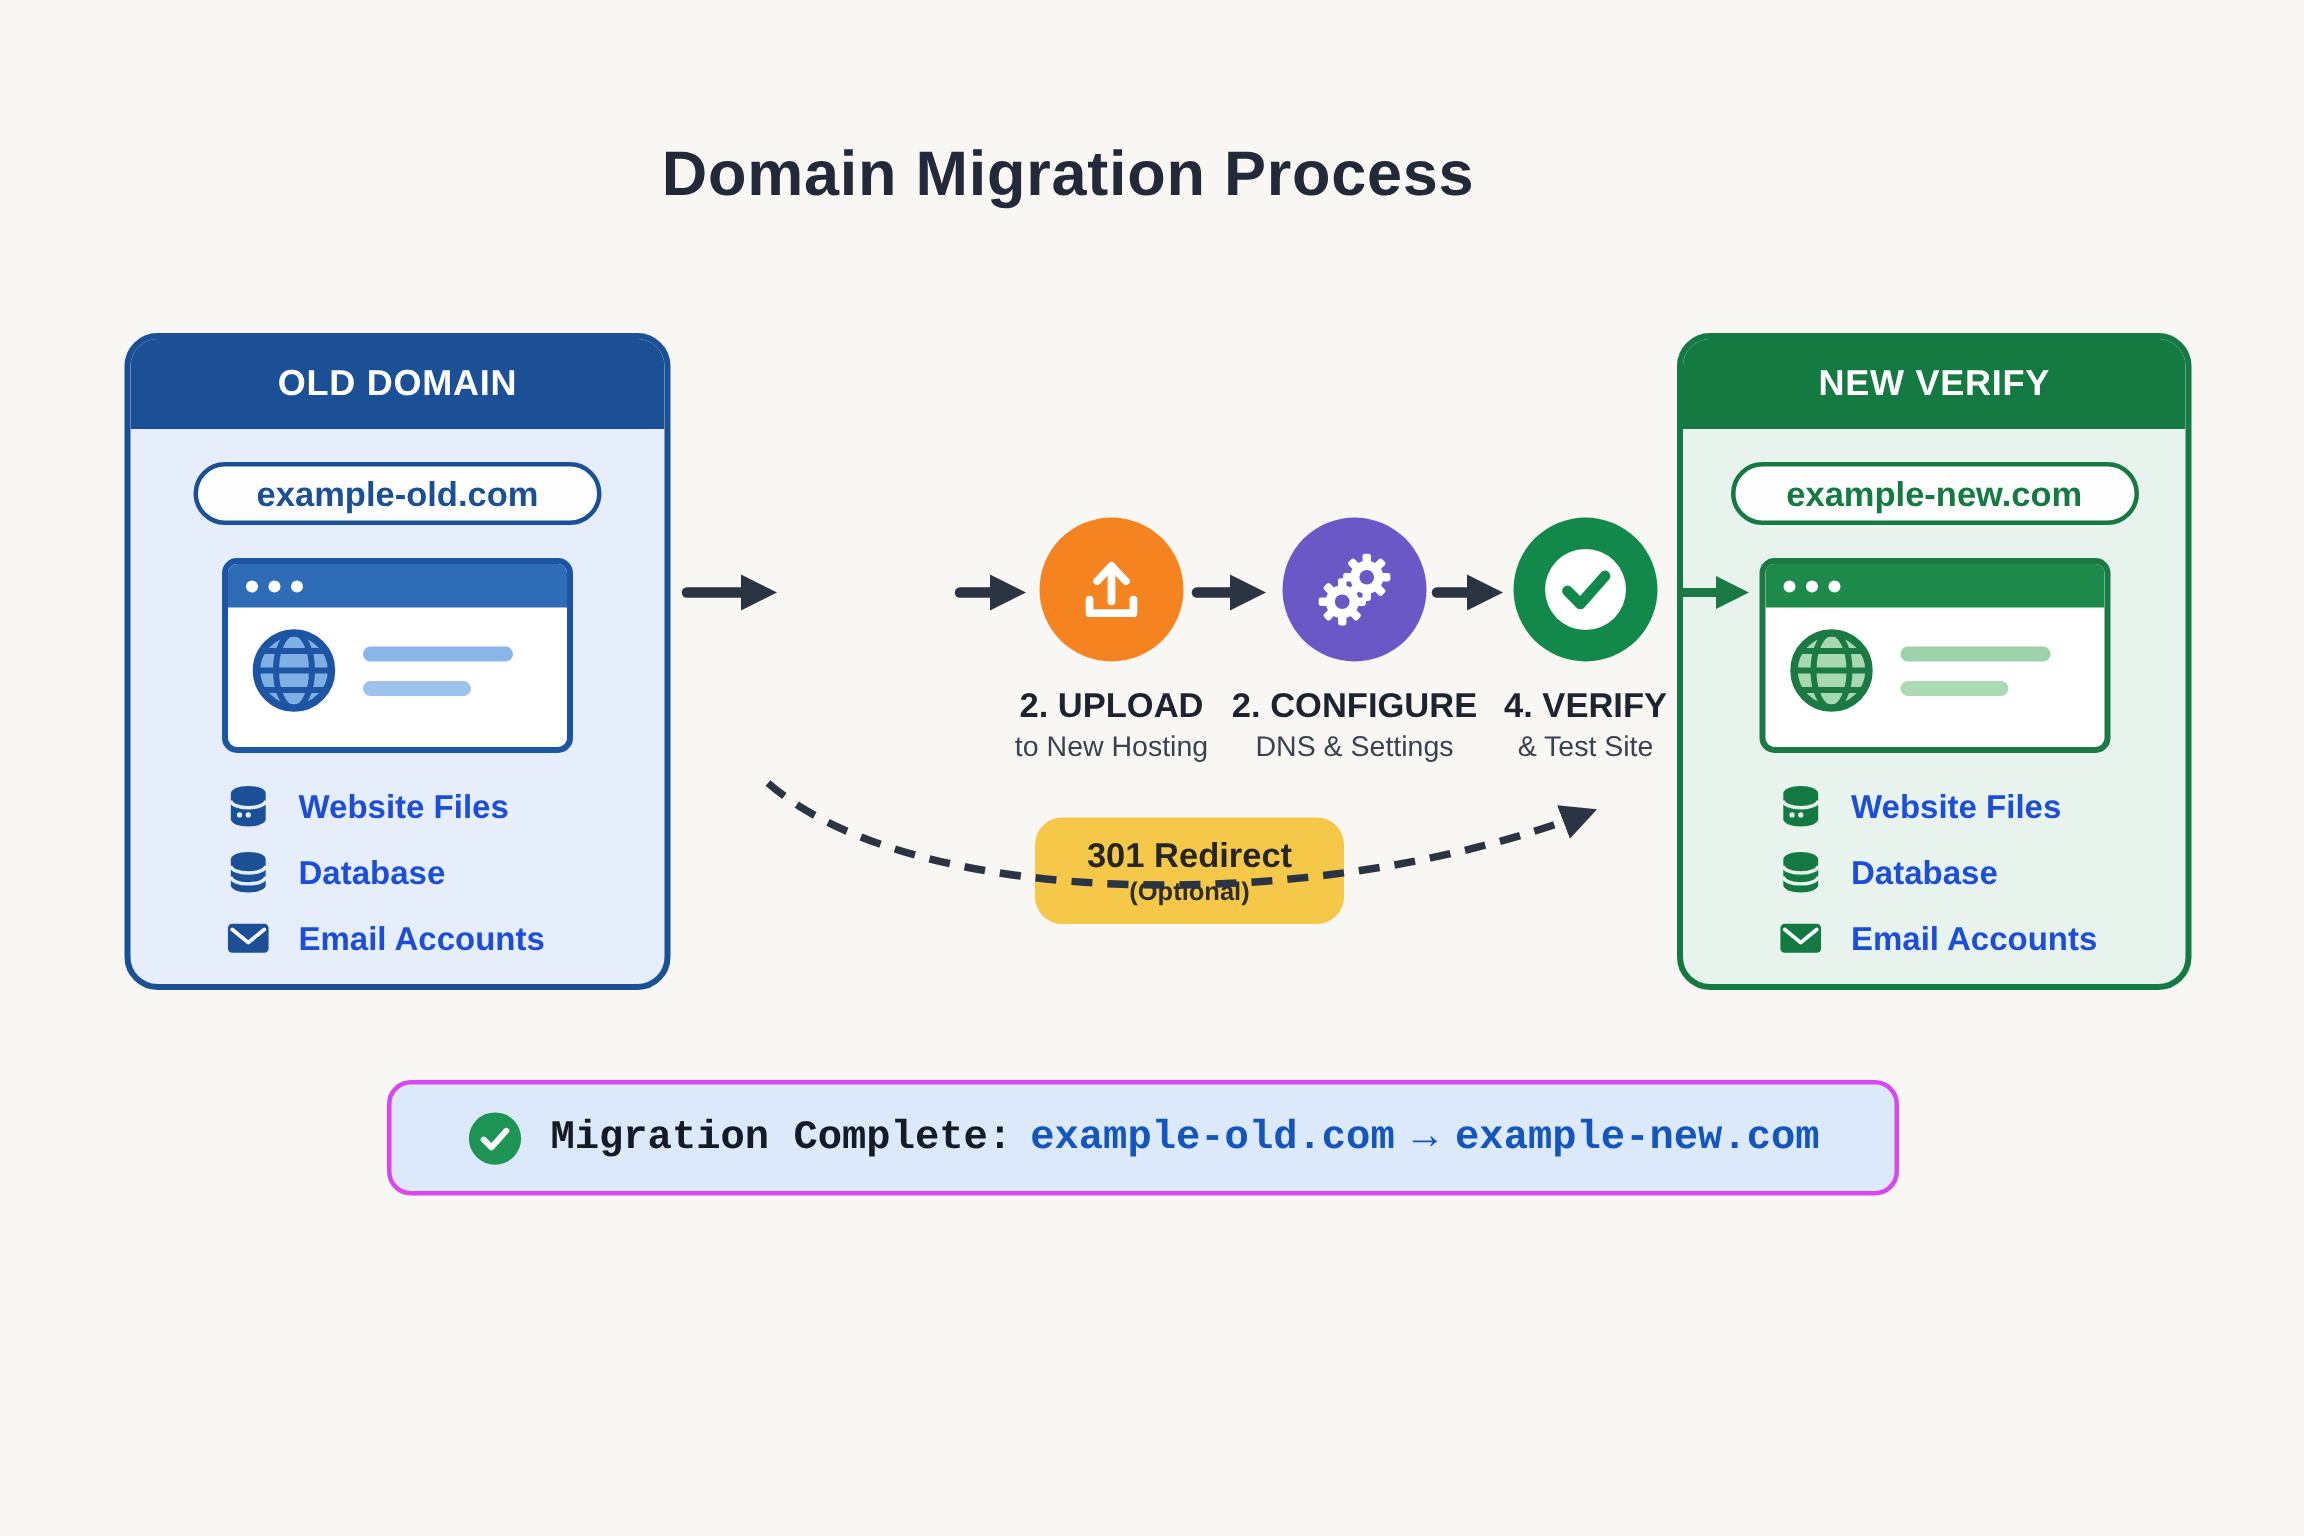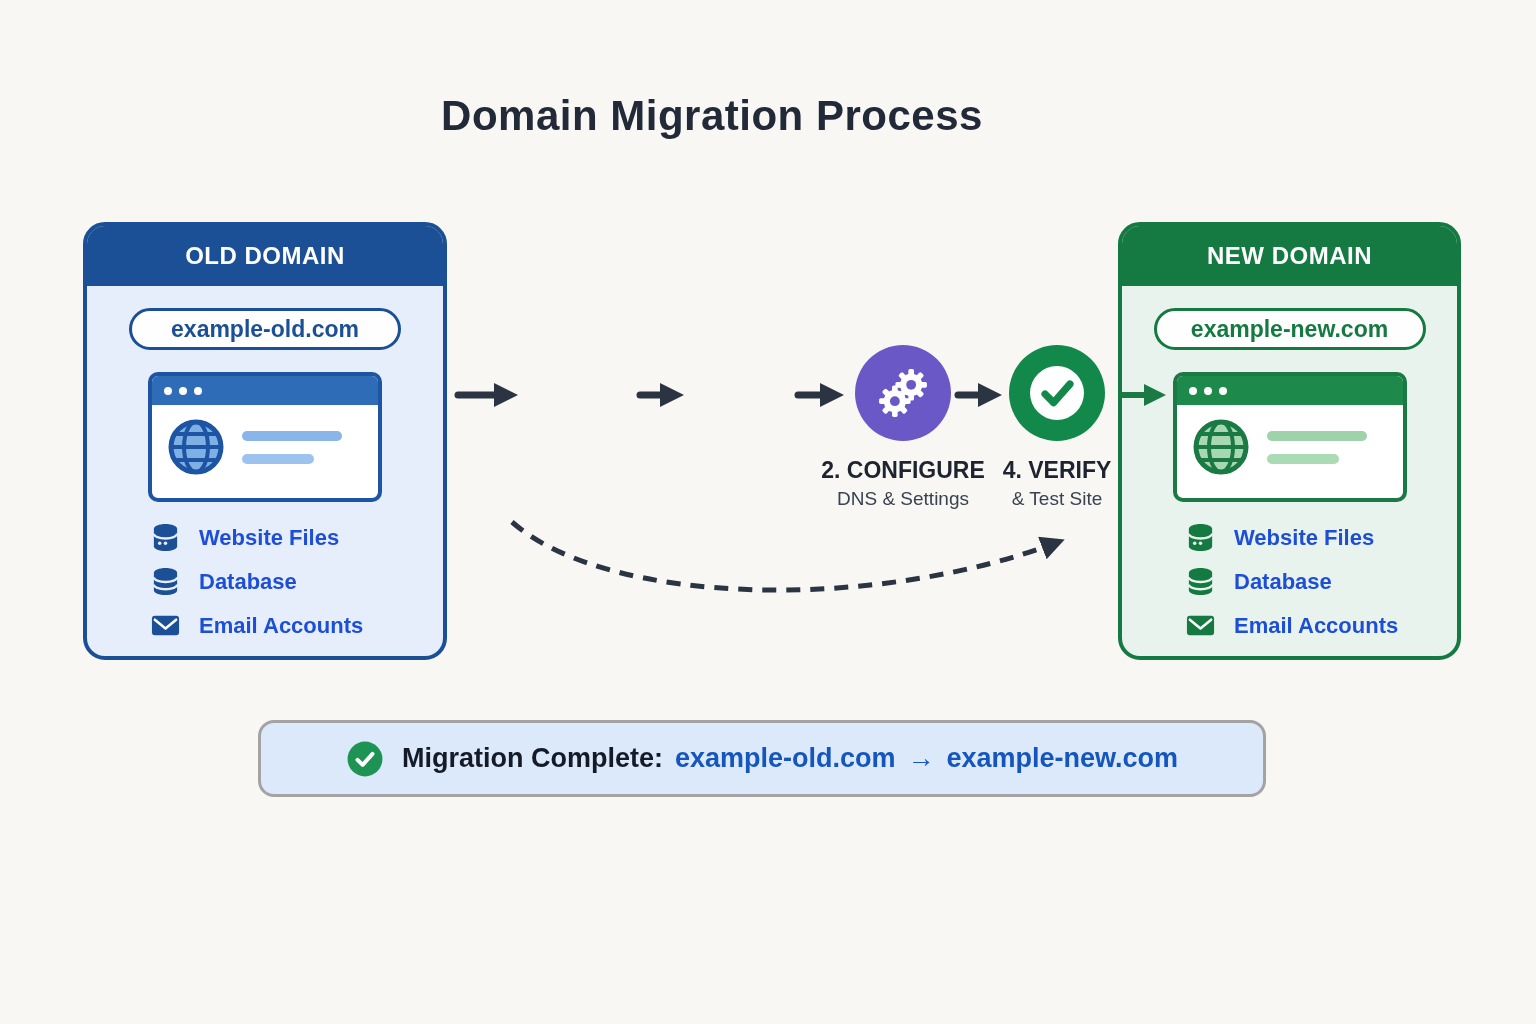--- a/index.html
+++ b/index.html
@@ -83,22 +83,22 @@
     position: absolute; left: 690px; top: 545px; width: 206px; height: 71px;
     background: #f6c84a; border-radius: 18px;
     display: flex; flex-direction: column; align-items: center; justify-content: center;
   }
   .redirect-title { font-size: 23px; font-weight: 700; color: #262626; }
   .redirect-subtitle { font-size: 17px; font-weight: 600; color: #2e2e2e; margin-top: 1px; }
 
   
   .footer-banner {
     position: absolute; left: 258px; top: 720px; width: 1008px; height: 77px;
-    background: #dbe9fb; border: 3px solid #a3a3a3; border-radius: 16px;
-    display: flex; align-items: center; justify-content: center; gap: 18px;
+    background: #dbe9fb; border: 3px solid #d946ef; border-radius: 16px;
+    display: flex; align-items: center; justify-content: center; gap: 18px; font-family: Liberation Mono, monospace;
   }
   .footer-check { width: 38px; height: 38px; }
   .footer-text { font-size: 27px; font-weight: 700; color: #151b26; display: flex; gap: 12px; align-items: center; }
   .footer-domain { color: #1456bd; }
   .footer-arrow { color: #1456bd; font-weight: 700; }
 
   .overlay { position: absolute; left: 0; top: 0; width: 1536px; height: 1024px; pointer-events: none; }
 </style>
 </head>
 <body>
@@ -154,21 +154,21 @@
         <svg viewBox="0 0 32 32">
           <rect x="2" y="6" width="28" height="20" rx="3" fill="#1b4f96"></rect>
           <path d="M5 10 L16 19 L27 10" stroke="#ffffff" stroke-width="2.6" fill="none" stroke-linecap="round" stroke-linejoin="round"></path>
         </svg>
         <span class="asset-label">Email Accounts</span>
       </div>
     </div>
   </div>
 
   <div class="card new">
-    <div class="card-header">NEW DOMAIN</div>
+    <div class="card-header">NEW VERIFY</div>
     <div class="domain-pill">example-new.com</div>
 
     <div class="browser">
       <div class="browser-bar">
         <span class="dot"></span>
         <span class="dot"></span>
         <span class="dot"></span>
       </div>
       <div class="browser-body">
         <svg width="64" height="64" viewBox="0 0 64 64">
@@ -207,20 +207,31 @@
         <svg viewBox="0 0 32 32">
           <rect x="2" y="6" width="28" height="20" rx="3" fill="#157a42"></rect>
           <path d="M5 10 L16 19 L27 10" stroke="#ffffff" stroke-width="2.6" fill="none" stroke-linecap="round" stroke-linejoin="round"></path>
         </svg>
         <span class="asset-label">Email Accounts</span>
       </div>
     </div>
   </div>
 
 
+  <div class="step s2" style="left:646px">
+    <div class="step-circle">
+      <svg width="54" height="54" viewBox="0 0 48 48">
+        <path d="M24 31 V11" stroke="#ffffff" stroke-width="4.6" fill="none" stroke-linecap="round"></path>
+        <path d="M15.5 19 L24 10 L32.5 19" stroke="#ffffff" stroke-width="4.6" fill="none" stroke-linecap="round" stroke-linejoin="round"></path>
+        <path d="M11 30 V38 H37 V30" stroke="#ffffff" stroke-width="4.6" fill="none" stroke-linecap="round" stroke-linejoin="round"></path>
+      </svg>
+    </div>
+    <div class="step-label">2. UPLOAD</div>
+    <div class="step-sublabel">to New Hosting</div>
+  </div>
 
   <div class="step s3" style="left:808px">
     <div class="step-circle">
       <svg width="56" height="56" viewBox="0 0 48 48">
         <g transform="translate(31,17)">
           <g fill="#ffffff">
             <rect x="-2.4" y="-13.5" width="4.8" height="6" rx="1.4"></rect>
             <rect x="-2.4" y="-13.5" width="4.8" height="6" rx="1.4" transform="rotate(45)"></rect>
             <rect x="-2.4" y="-13.5" width="4.8" height="6" rx="1.4" transform="rotate(90)"></rect>
             <rect x="-2.4" y="-13.5" width="4.8" height="6" rx="1.4" transform="rotate(135)"></rect>
@@ -256,20 +267,24 @@
     <div class="step-circle">
       <svg width="96" height="96" viewBox="0 0 48 48">
         <circle cx="24" cy="24" r="13.5" fill="#ffffff"></circle>
         <path d="M18 24.5 L22.3 28.8 L30.5 19.5" stroke="#12894a" stroke-width="3.6" fill="none" stroke-linecap="round" stroke-linejoin="round"></path>
       </svg>
     </div>
     <div class="step-label">4. VERIFY</div>
     <div class="step-sublabel">&amp; Test Site</div>
   </div>
 
+  <div class="redirect-badge">
+    <div class="redirect-title">301 Redirect</div>
+    <div class="redirect-subtitle">(Optional)</div>
+  </div>
 
   <div class="footer-banner">
     <svg class="footer-check" viewBox="0 0 48 48">
       <circle cx="24" cy="24" r="22" fill="#1e9454"></circle>
       <path d="M14.5 25 L21 31.5 L33.5 17.5" stroke="#ffffff" stroke-width="5" fill="none" stroke-linecap="round" stroke-linejoin="round"></path>
     </svg>
     <div class="footer-text">
       <span>Migration Complete:</span>
       <span class="footer-domain">example-old.com</span>
       <span class="footer-arrow">→</span>

